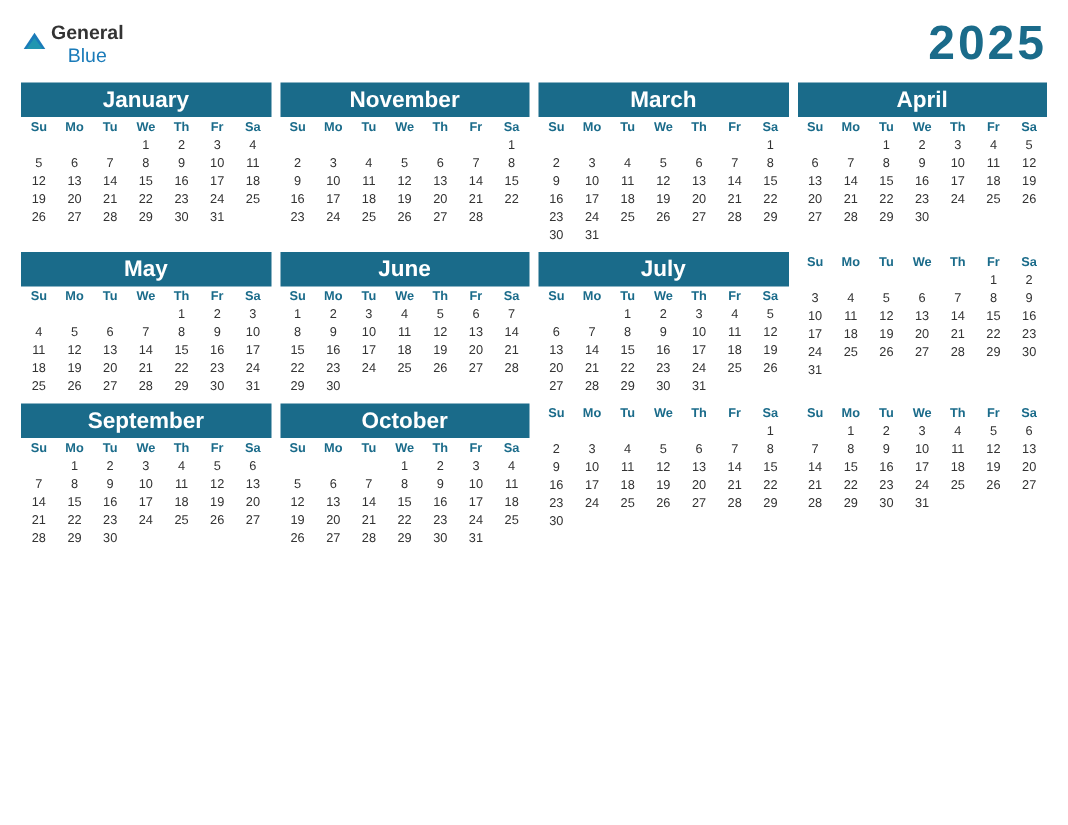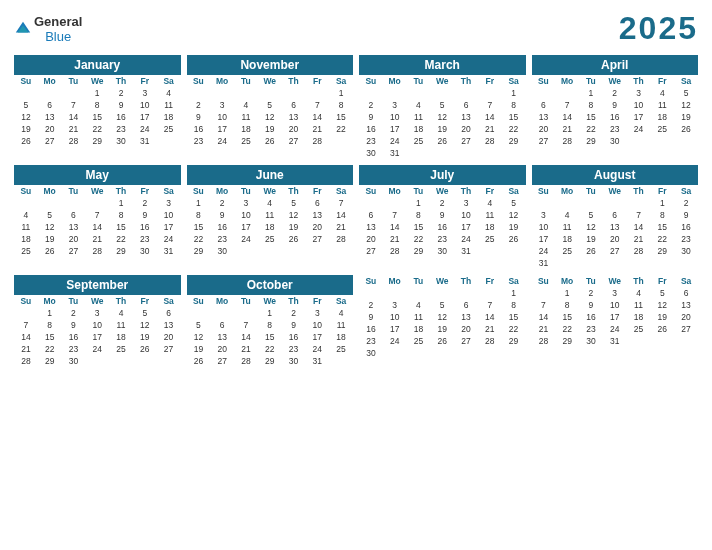--- a/index.html
+++ b/index.html
@@ -44,21 +44,21 @@
       gap: 6px;
     }
     .month-block {
       border: none;
     }
     .month-header {
       background-color: #1a6b8a;
       color: white;
       text-align: center;
       font-weight: bold;
-      font-size: 12px;
+      font-size: 15px;
       padding: 3px 0;
     }
     .cal-table {
       width: 100%;
       border-collapse: collapse;
     }
     .cal-table th {
       color: #1a6b8a;
       font-weight: bold;
       text-align: center;
@@ -535,21 +535,20 @@
             <td>29</td>
             <td>30</td>
             <td>31</td>
             <td></td>
             <td></td>
           </tr>
         </tbody>
       </table>
     </div>
     <div class="month-block">
-      <div class="month-header">August</div>
       <table class="cal-table">
         <thead>
           <tr>
             <th>Su</th>
             <th>Mo</th>
             <th>Tu</th>
             <th>We</th>
             <th>Th</th>
             <th>Fr</th>
             <th>Sa</th>

